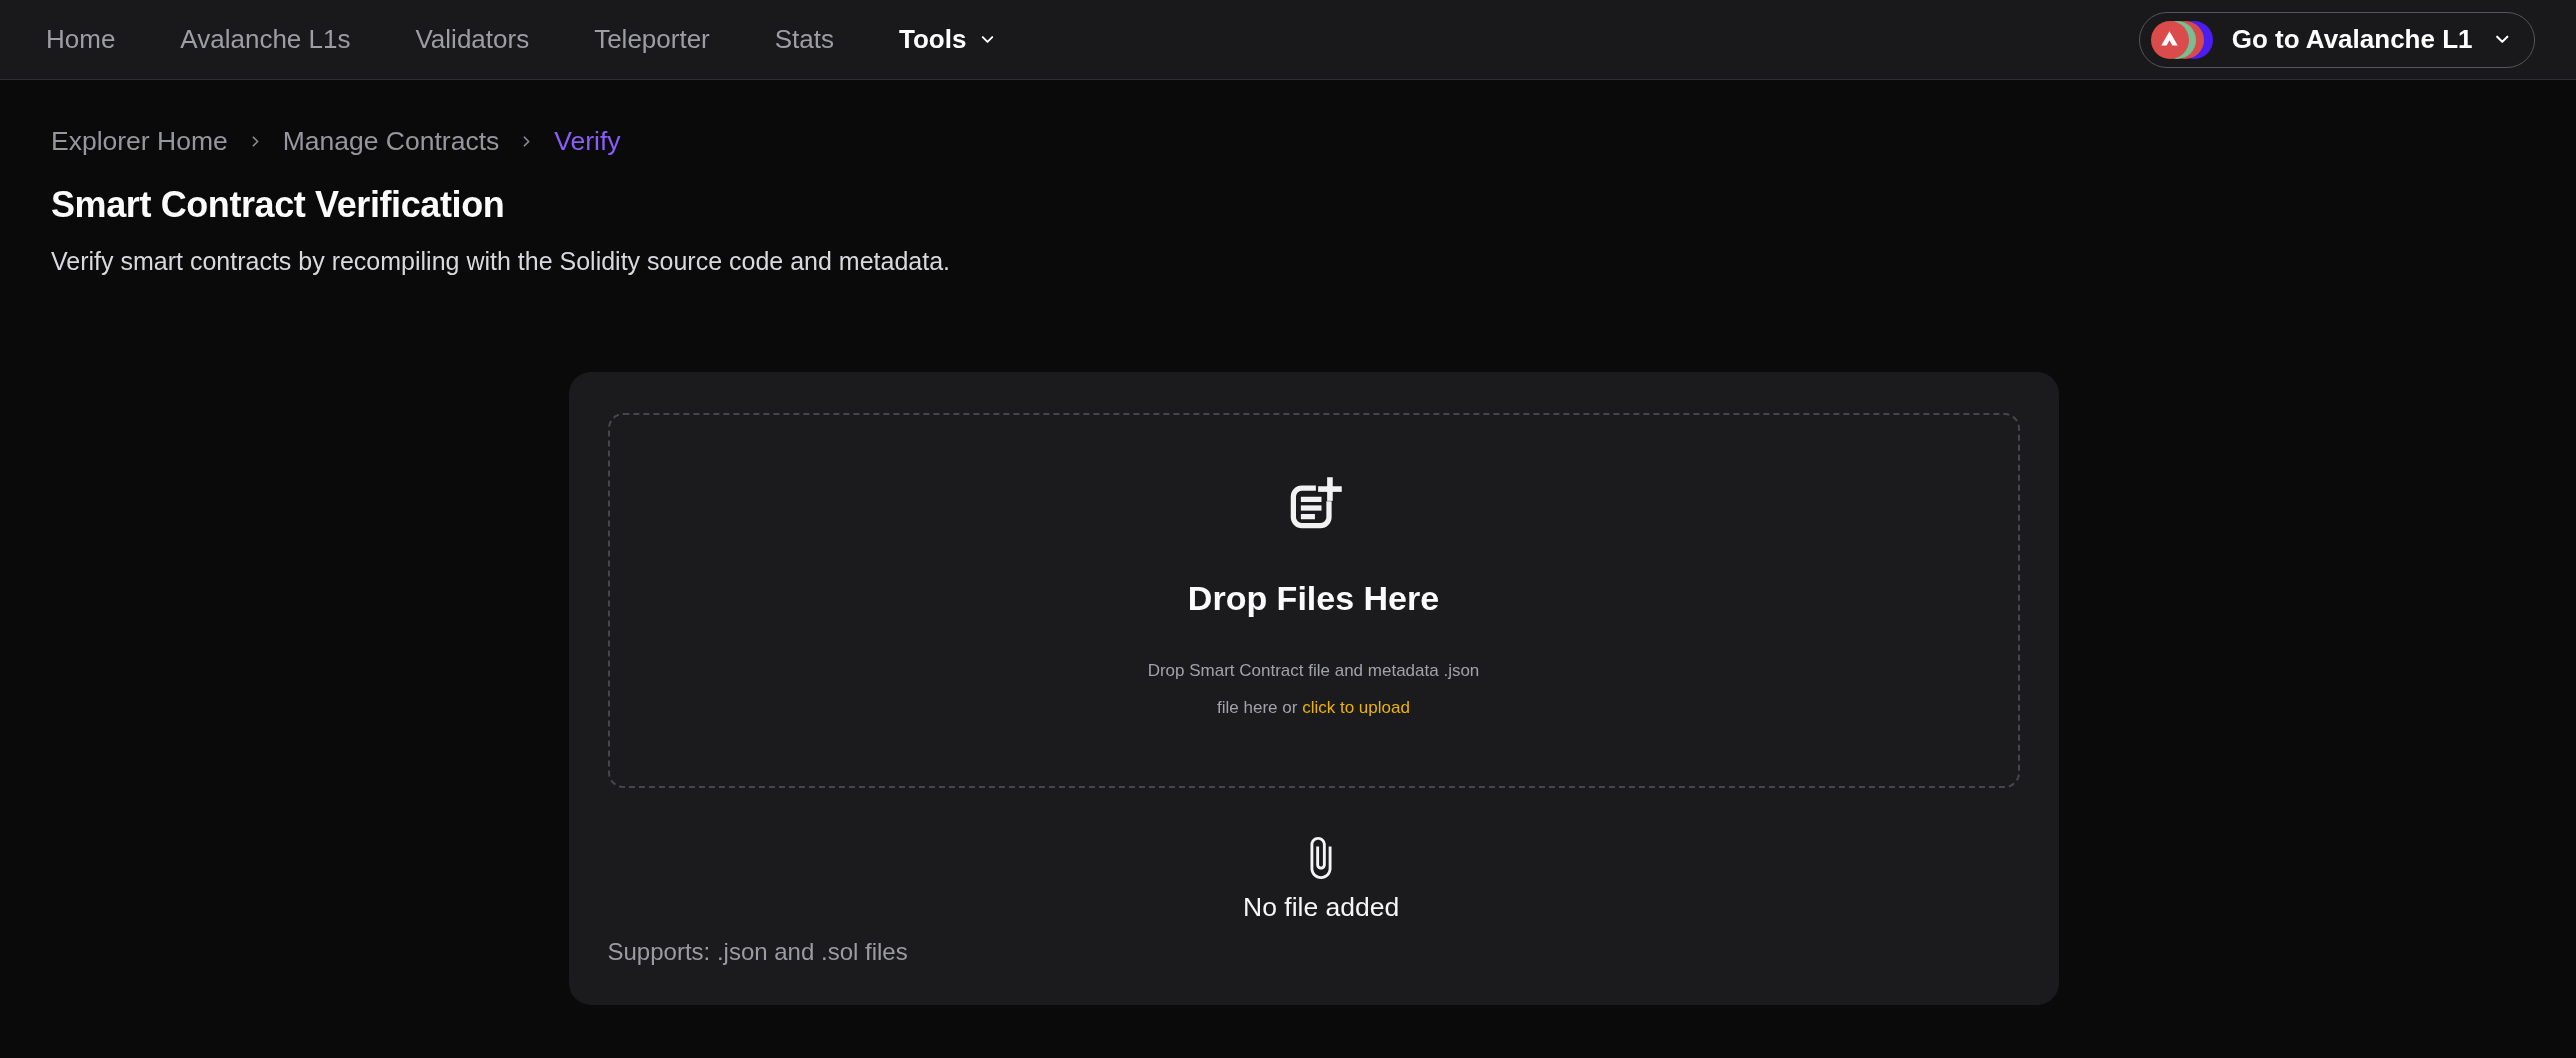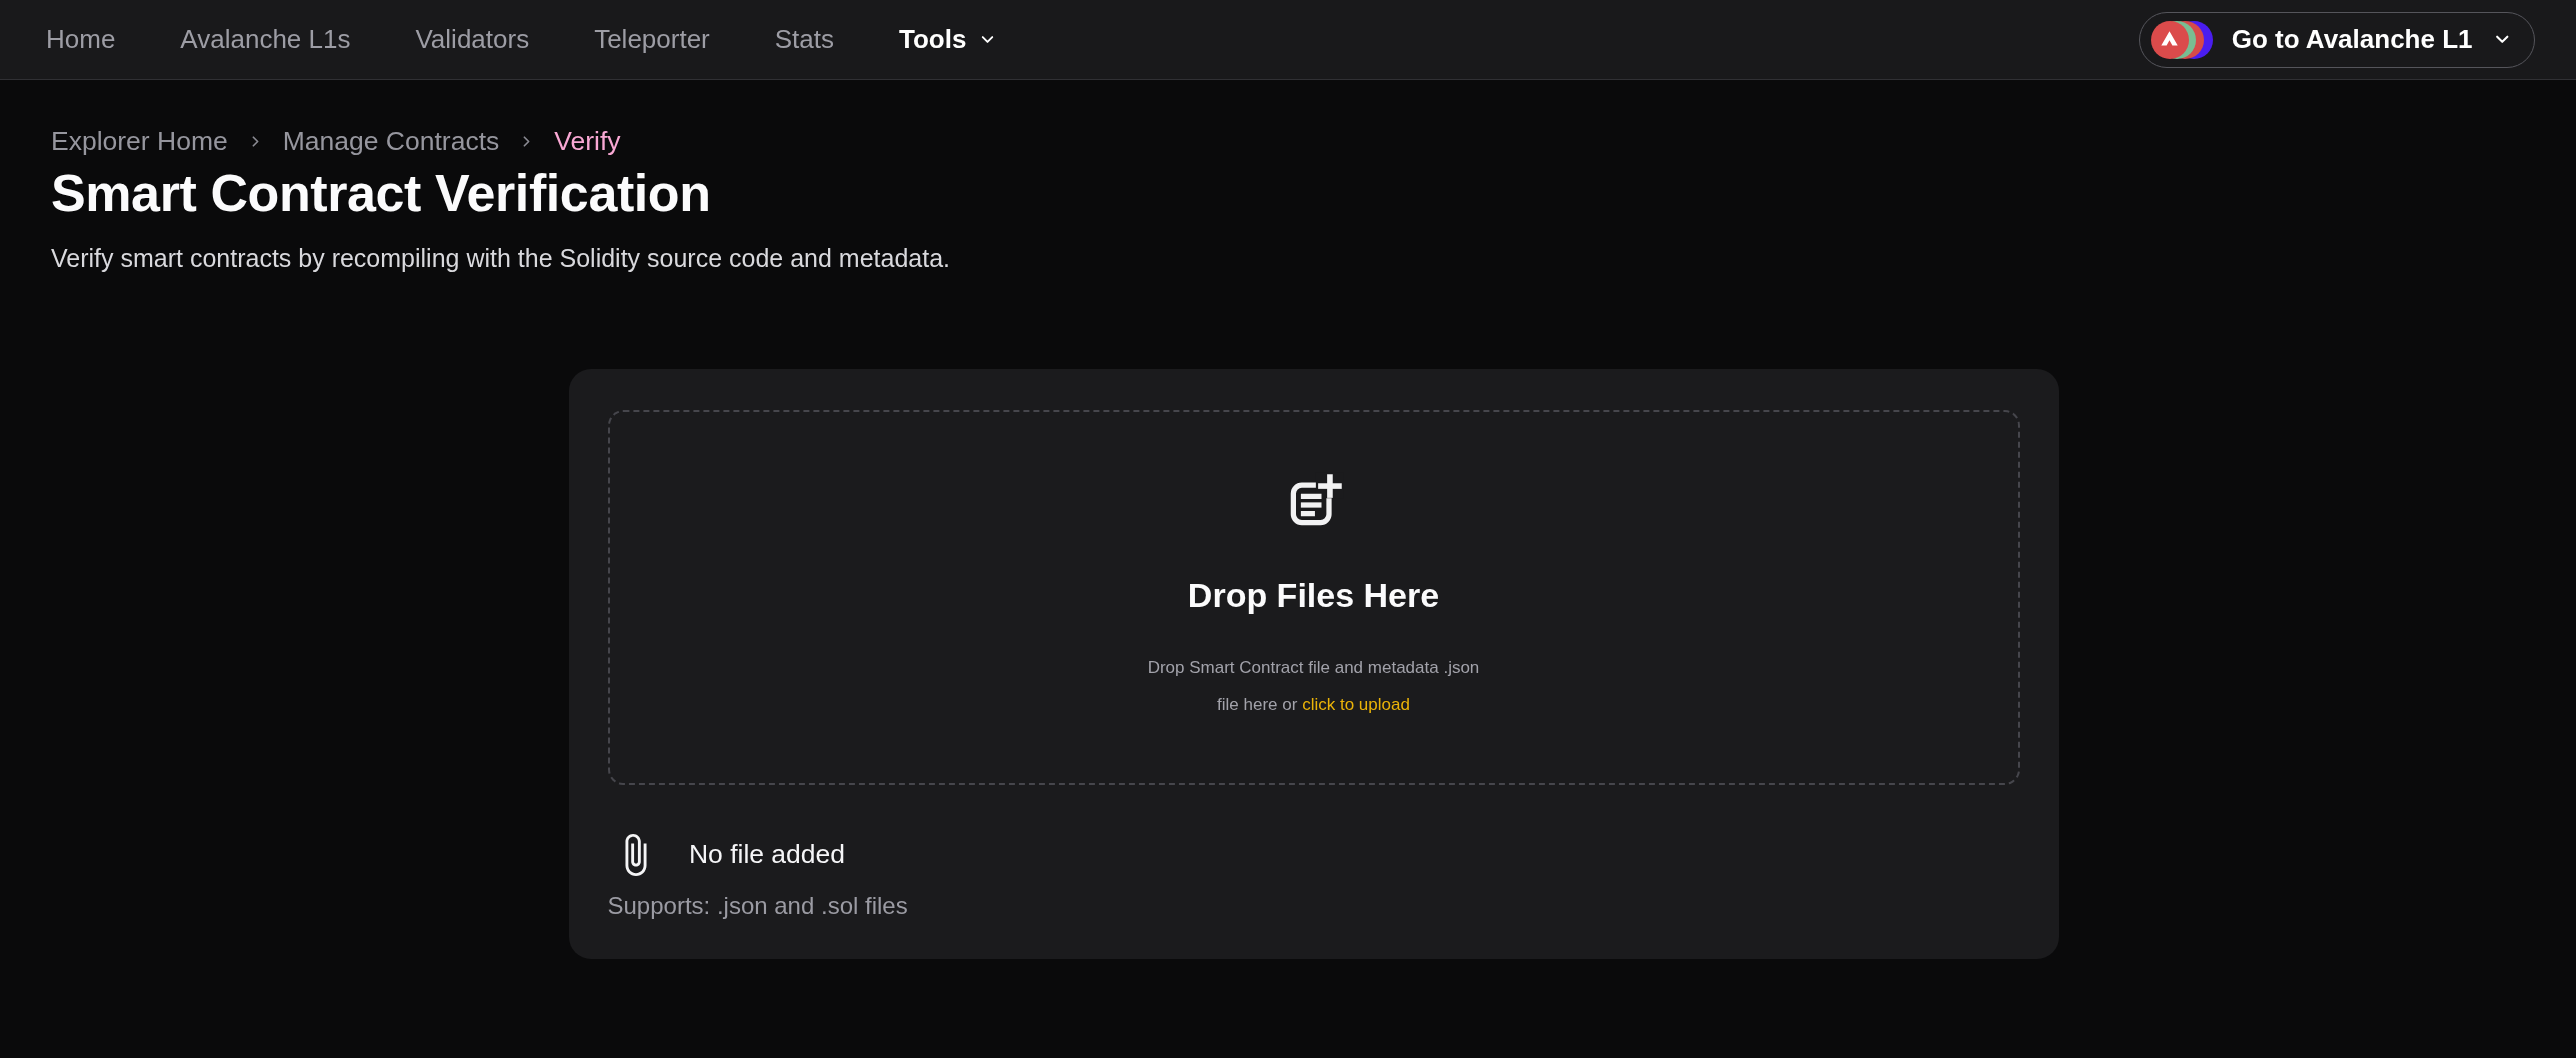--- a/index.html
+++ b/index.html
@@ -65,24 +65,24 @@
   .content { padding-left:51px; }
   .breadcrumb {
     margin-top:46px;
     display:flex;
     align-items:center;
     gap:19px;
     font-size:26.5px;
     color:#96969e;
   }
   .breadcrumb .crumb { cursor:pointer; }
-  .breadcrumb .current { color:#f9a8d4;text-align:right; }
+  .breadcrumb .current { color:#8b5cf6;text-align:right; }
   .page-title {
-    margin-top:6px;
-    font-size:52px;
+    margin-top:27px;
+    font-size:36px;
     font-weight:700;
     letter-spacing:-0.4px;
     color:#fbfbfc;
   }
   .page-subtitle {
     margin-top:20.5px;
     font-size:25px;
     color:#d9d9dd;
   }
 
@@ -118,21 +118,22 @@
     color:#a2a2aa;
     text-align:center;
   }
   .dz-link { color:#eab308; cursor:pointer; text-decoration:none; }
 
   .file-row {
     margin-top:48px;
     margin-left:15.4px;
     display:flex;
     align-items:center;
-    gap:40px;
+    gap:12px;
+    flex-direction:column;
   }
   .file-row svg { display:block; }
   .file-label { font-size:26.5px; color:#f6f6f8; }
   .supports {
     margin-top:15.4px;
     font-size:24px;
     color:#9b9ba3;
   }
 </style>
 </head>

